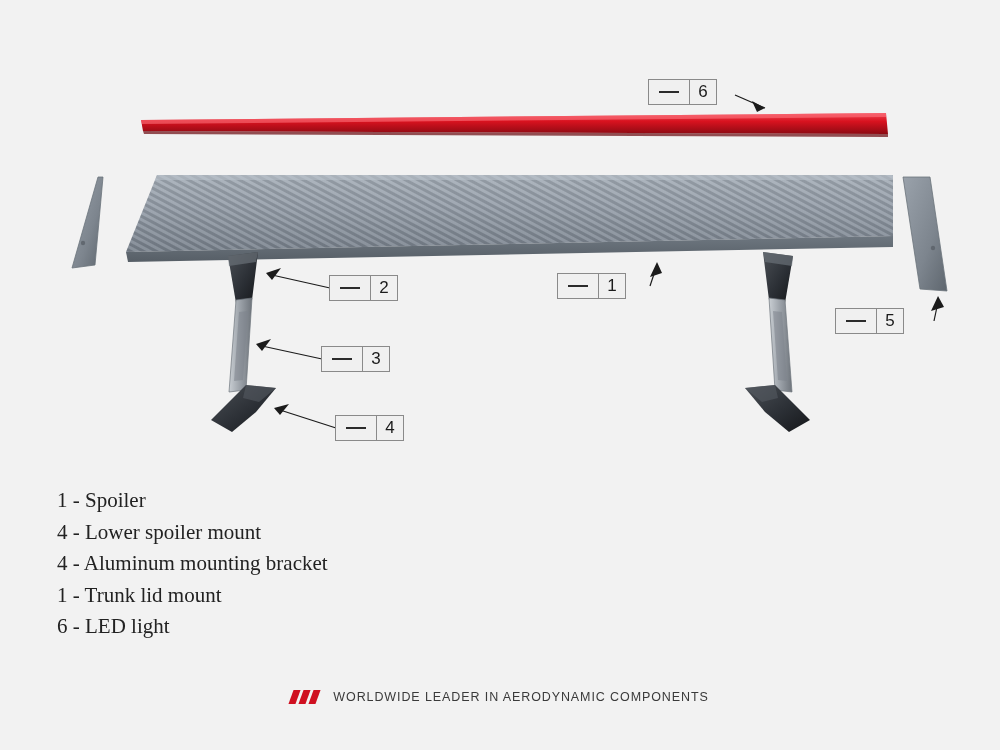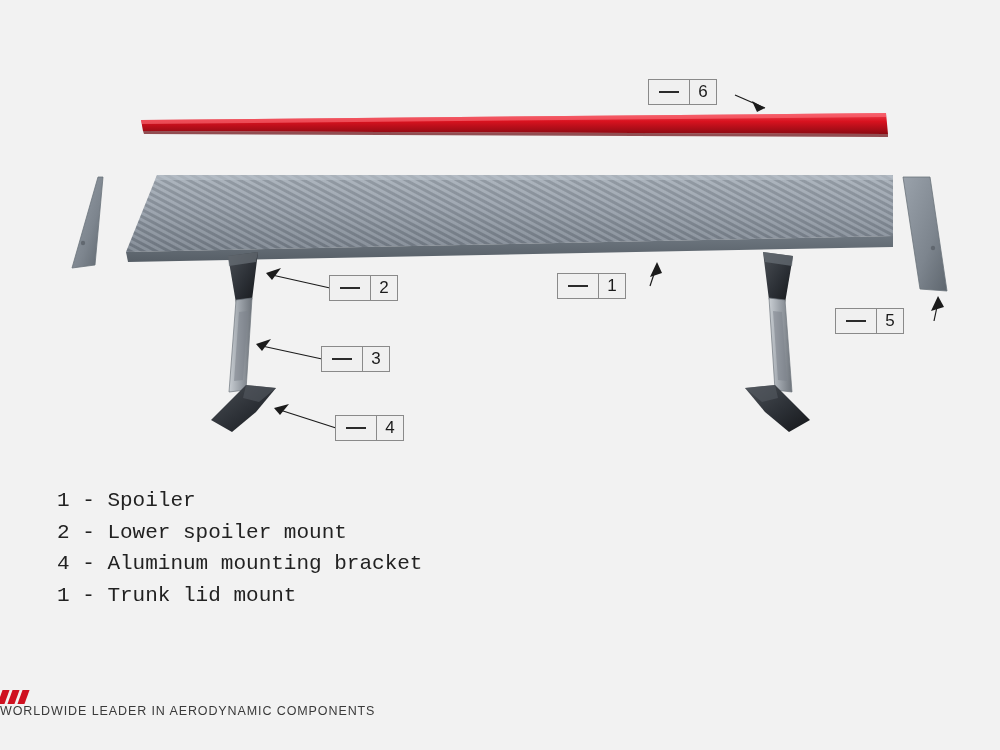--- a/index.html
+++ b/index.html
@@ -65,32 +65,32 @@
     position: absolute;
     left: 57px;
     top: 485px;
     width: 520px;
   }
   #legend .legend-row {
     font-size: 21px;
     color: #222222;
     line-height: 31.5px;
     white-space: nowrap;
-    font-family: Liberation Mono, monospace;
+    font-family: Liberation Serif, serif;
   }
 
   
   #footer {
     position: absolute;
     left: 0;
     top: 690px;
     width: 1000px;
     display: flex;
+    align-items: center;
     justify-content: center;
-    flex-direction: column;
   }
   #footer .stripes {
     display: flex;
     align-items: center;
     margin-right: 12px;
     transform: skewX(-20deg);
   }
   #footer .stripes span {
     display: block;
     width: 7px;
@@ -247,23 +247,24 @@
 
   <div class="callout" style="left:835px; top:308px;">
     <span class="dash">
         <i></i>
       </span>
     <span class="num">5</span>
   </div>
 
   <div id="legend">
     <div class="legend-row">1 - Spoiler</div>
-    <div class="legend-row">2 - Lower spoiler mount</div>
+    <div class="legend-row">4 - Lower spoiler mount</div>
     <div class="legend-row">4 - Aluminum mounting bracket</div>
     <div class="legend-row">1 - Trunk lid mount</div>
+    <div class="legend-row">6 - LED light</div>
   </div>
 
   <div id="footer">
     <span class="stripes">
       <span></span>
         <span></span>
         <span></span>
     </span>
     <span class="tagline">WORLDWIDE LEADER IN AERODYNAMIC COMPONENTS</span>
   </div>

